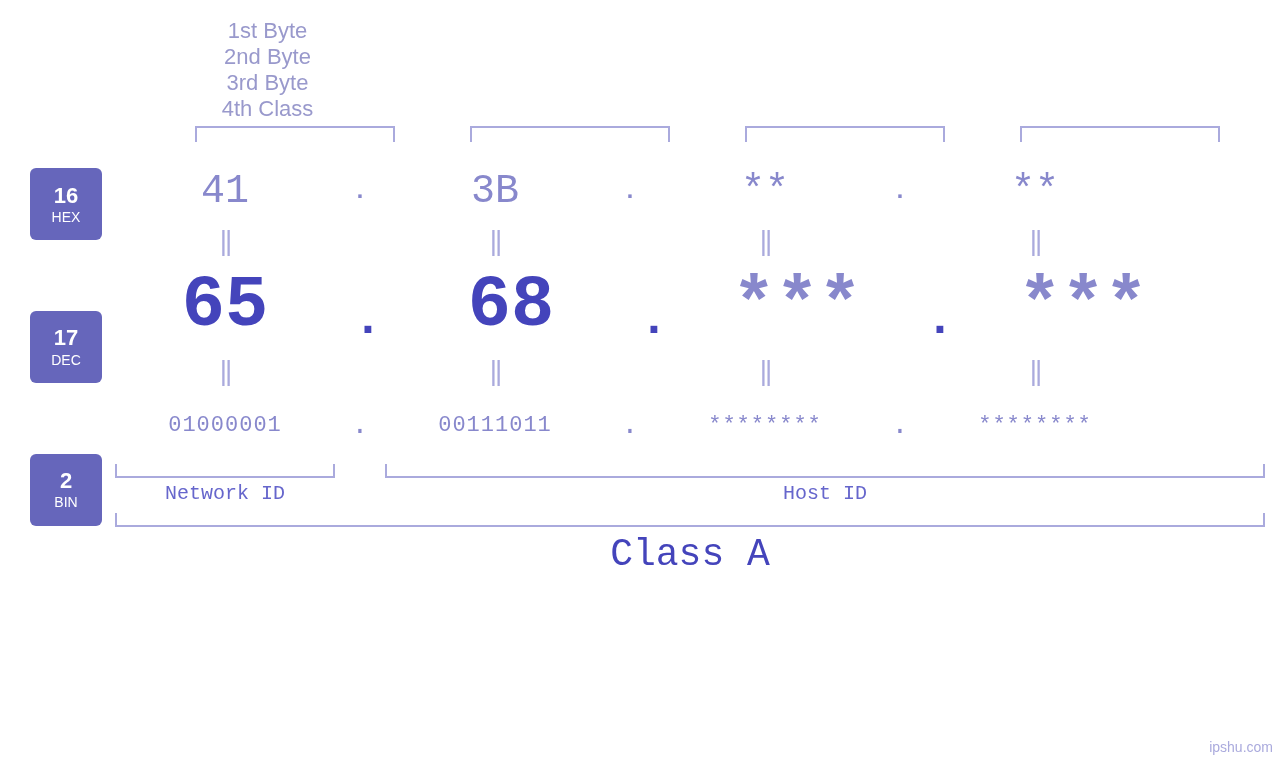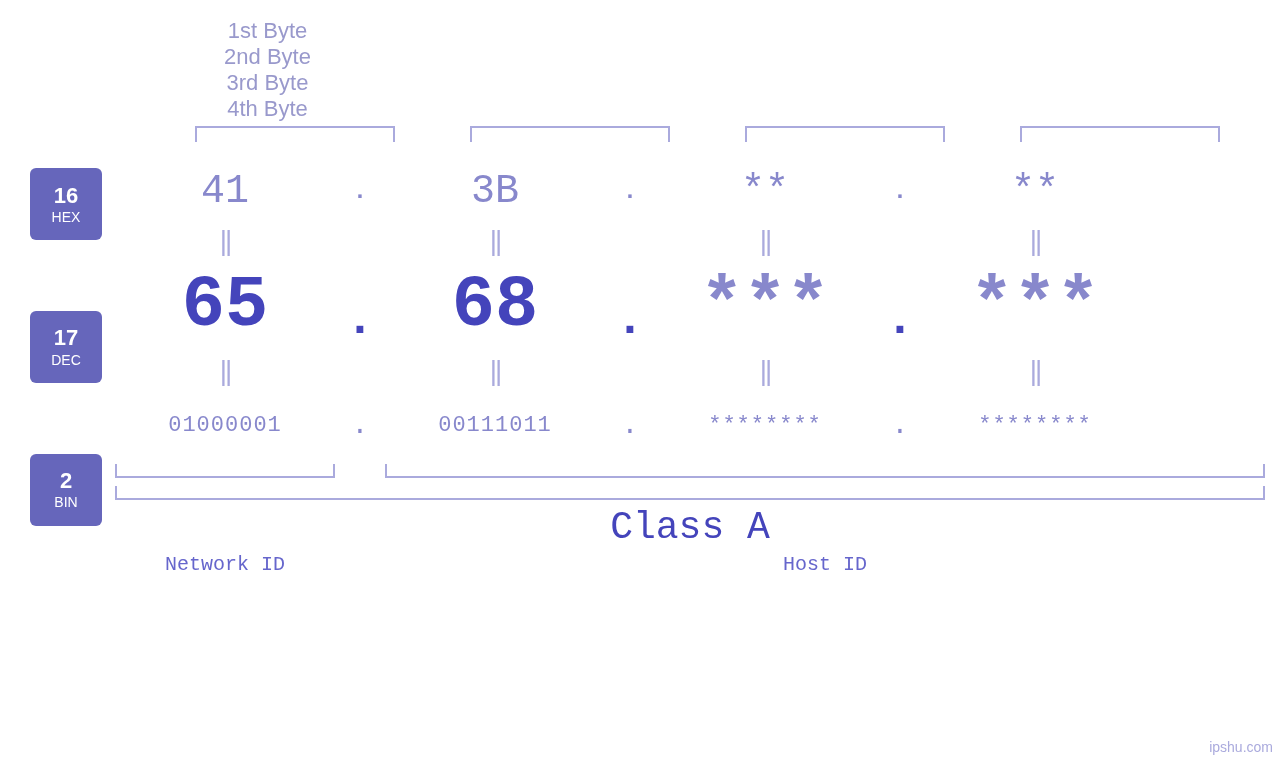--- a/index.html
+++ b/index.html
@@ -173,21 +173,21 @@
   </style>
 </head>
 <body>
 
 <div class="main-container">
 
   <div class="byte-headers">
     <div class="byte-label">1st Byte</div>
     <div class="byte-label">2nd Byte</div>
     <div class="byte-label">3rd Byte</div>
-    <div class="byte-label">4th Byte</div>
+    <div class="byte-label">4th Class</div>
   </div>
 
   <div class="bracket-row">
     <div class="bracket"></div>
     <div class="bracket"></div>
     <div class="bracket"></div>
     <div class="bracket"></div>
   </div>
 
   <div style="display:flex; flex-direction:row; width:1285px; margin-top:6px;">
@@ -244,21 +244,21 @@
         <div class="dot-cell"></div>
         <div class="cell" style="text-align:center;">
           <span class="equals-sign">||</span>
         </div>
         <div class="dot-cell"></div>
         <div class="cell" style="text-align:center;">
           <span class="equals-sign">||</span>
         </div>
       </div>
 
-      <div class="grid-row" style="height:100px; align-items:center;">
+      <div class="grid-row" style="height:100px; align-items:center;gap:8px;">
         <div class="cell">
           <span class="dec-val">65</span>
         </div>
         <div class="dot-cell" style="display:flex;align-items:flex-end;height:100px;padding-bottom:12px;justify-content:center;">
           <span class="dot-large">.</span>
         </div>
         <div class="cell">
           <span class="dec-val">68</span>
         </div>
         <div class="dot-cell" style="display:flex;align-items:flex-end;height:100px;padding-bottom:12px;justify-content:center;">
@@ -317,31 +317,31 @@
         </div>
       </div>
 
       <div style="display:flex; flex-direction:row; align-items:flex-start; margin-top:4px; width:1150px;">
 
         <div style="width:220px; border-bottom:2px solid #aaaadd; border-left:2px solid #aaaadd; border-right:2px solid #aaaadd; height:14px;"></div>
 
         <div style="width:50px;"></div>
 
         <div style="flex:1; border-bottom:2px solid #aaaadd; border-left:2px solid #aaaadd; border-right:2px solid #aaaadd; height:14px;"></div>
-      </div>
-
-      <div style="display:flex; flex-direction:column; width:1150px; margin-top:8px;">
-        <div style="width:100%; border-bottom:2px solid #aaaadd; border-left:2px solid #aaaadd; border-right:2px solid #aaaadd; height:14px;"></div>
-        <div style="text-align:center; color:#4444bb; font-size:38px; font-family:'Courier New',Courier,monospace; margin-top:6px;">Class A</div>
       </div>
 
       <div style="display:flex; flex-direction:row; width:1150px; margin-top:4px;">
         <div style="width:220px; text-align:center; color:#6666cc; font-size:20px; font-family:'Courier New',Courier,monospace;">Network ID</div>
         <div style="width:50px;"></div>
         <div style="flex:1; text-align:center; color:#6666cc; font-size:20px; font-family:'Courier New',Courier,monospace;">Host ID</div>
       </div>
 
+      <div style="display:flex; flex-direction:column; width:1150px; margin-top:8px;">
+        <div style="width:100%; border-bottom:2px solid #aaaadd; border-left:2px solid #aaaadd; border-right:2px solid #aaaadd; height:14px;"></div>
+        <div style="text-align:center; color:#4444bb; font-size:38px; font-family:'Courier New',Courier,monospace; margin-top:6px;">Class A</div>
+      </div>
+
     </div>
   </div>
 
   <div class="watermark">ipshu.com</div>
 
 </div>
 
 </body></html>

